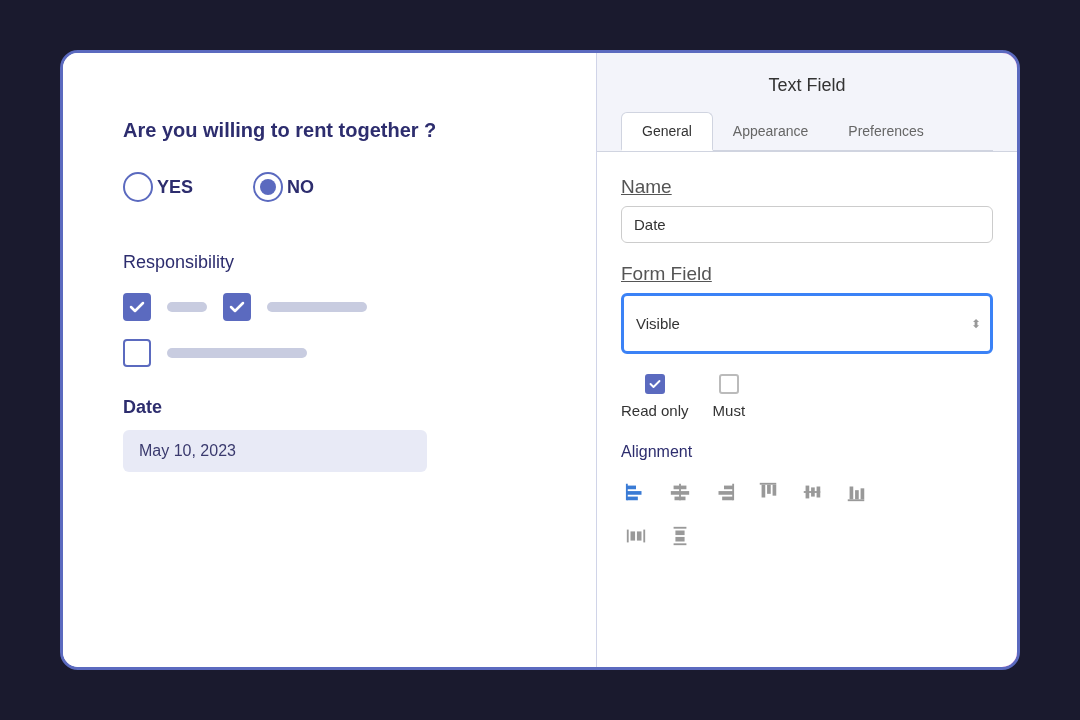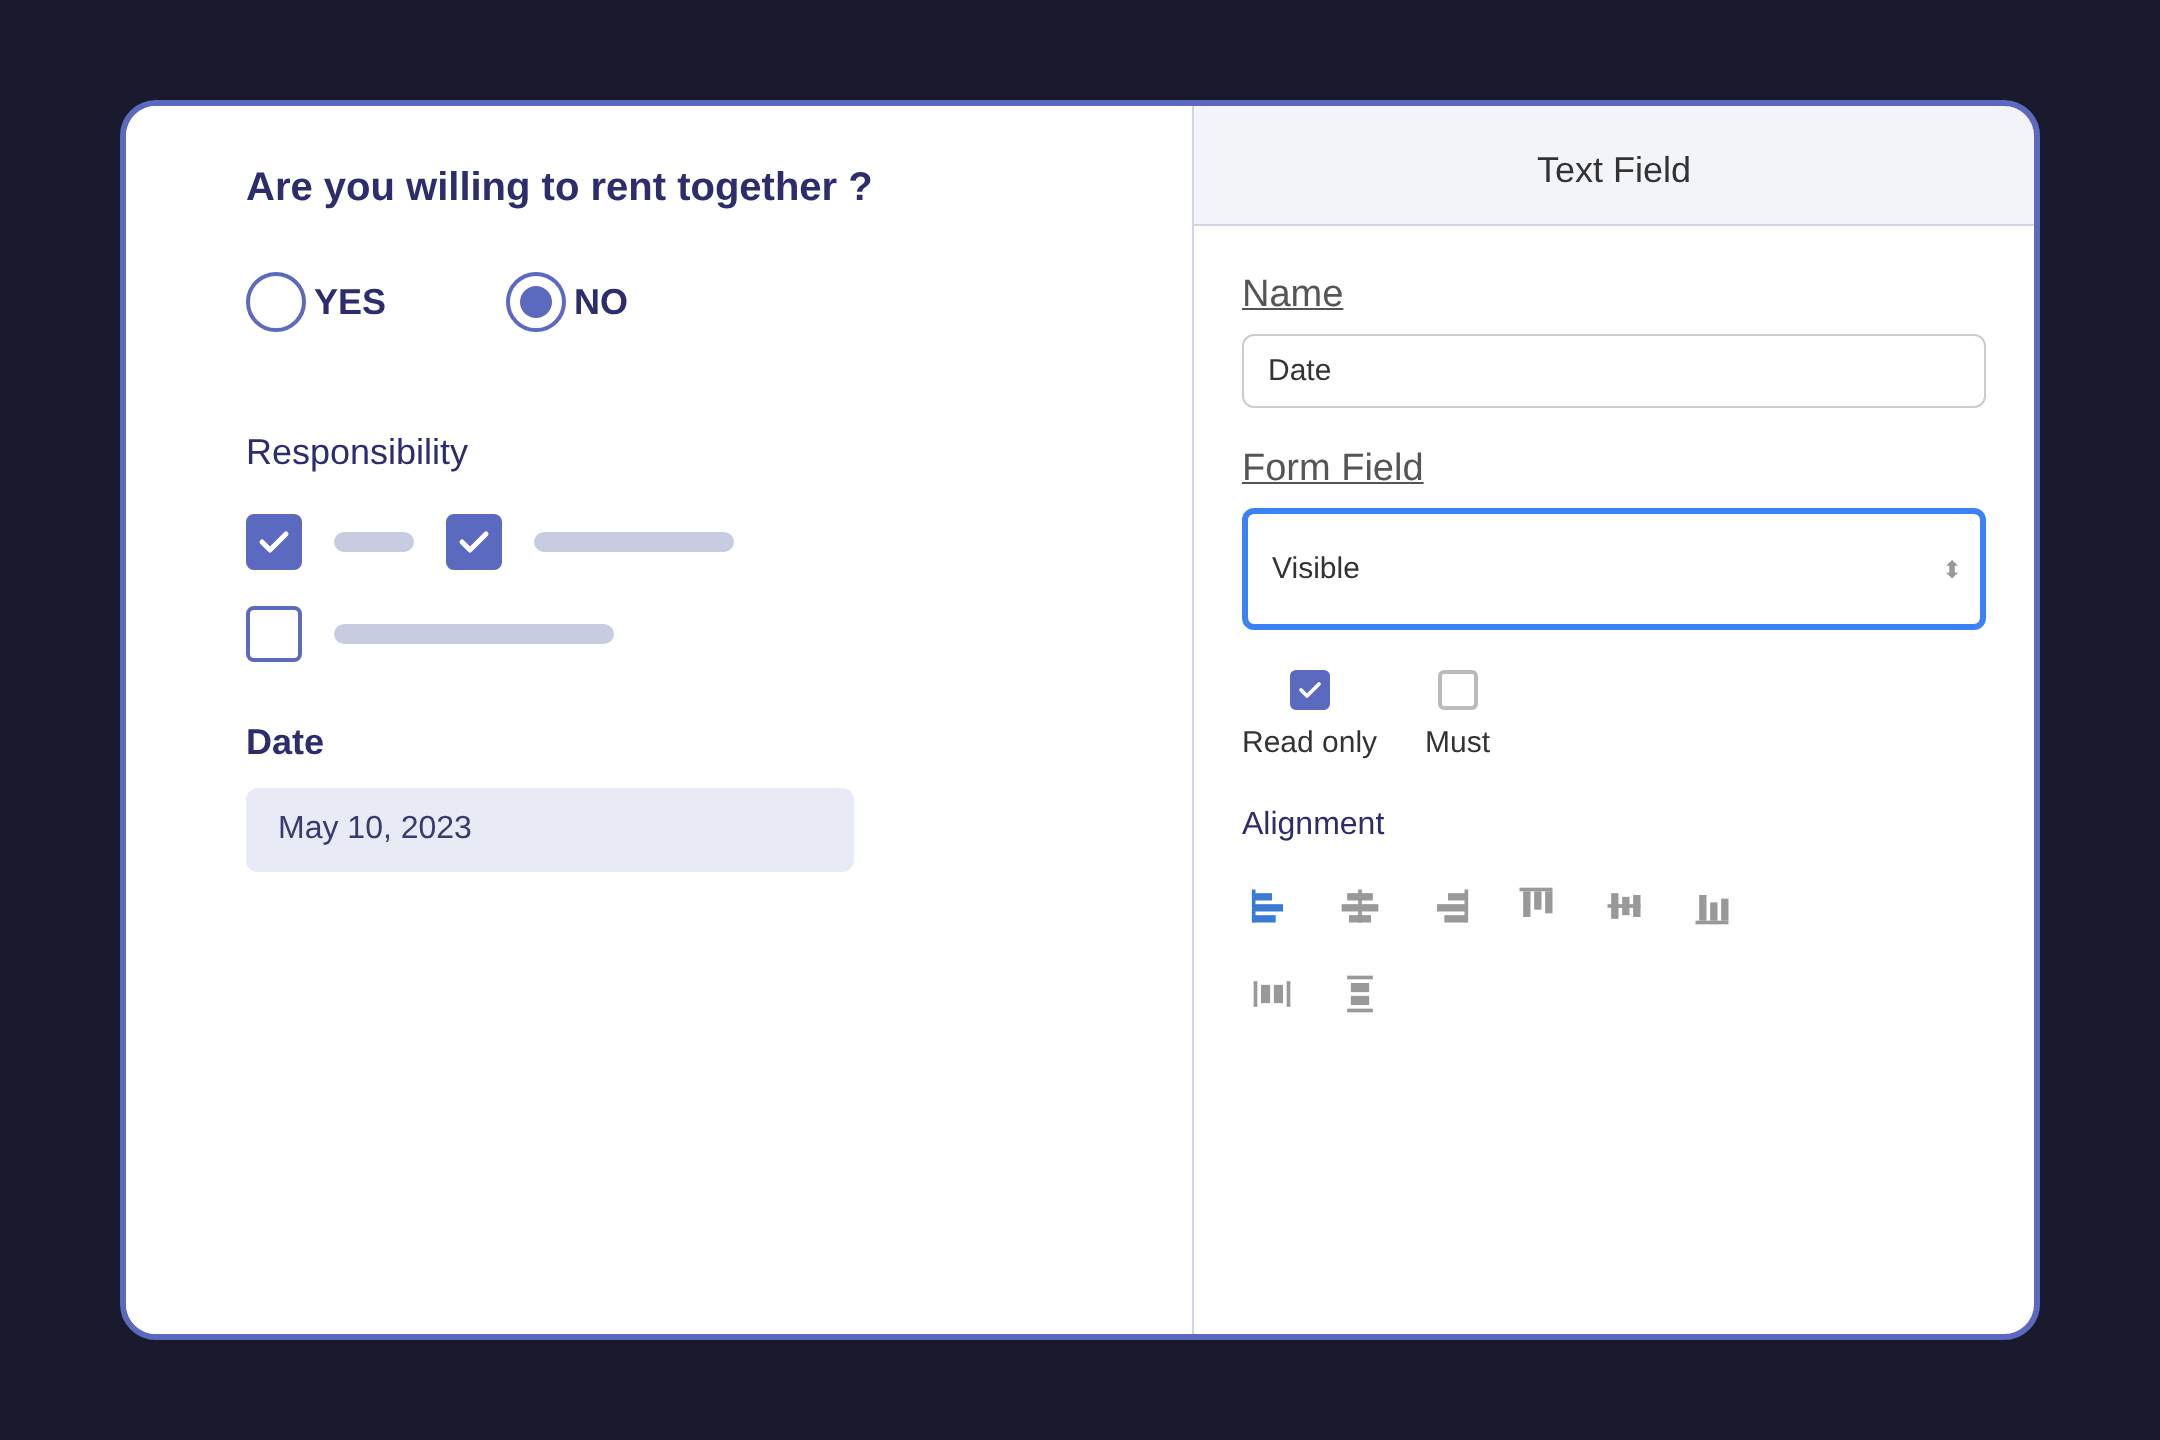--- a/index.html
+++ b/index.html
@@ -18,21 +18,21 @@
       height: 620px;
       border-radius: 18px;
       overflow: hidden;
       border: 3px solid #5b6abf;
       background: white;
     }
     
     .left-panel {
       flex: 1;
       background: #ffffff;
-      padding: 30px 50px 40px 60px;
+      padding: 66px 50px 40px 60px;
       border-right: 1.5px solid #d0d4e8;
     }
     .question {
       font-size: 20px;
       font-weight: 700;
       color: #2d2d6e;
       margin-bottom: 30px;
     }
     .radio-group {
       display: flex;
@@ -326,20 +326,25 @@
 
     <div class="date-section">
       <div class="date-title">Date</div>
       <input class="date-input" type="text" value="May 10, 2023" style="">
     </div>
   </div>
 
   <div class="right-panel">
     <div class="right-header">
       <div class="panel-title">Text Field</div>
+      <div class="tabs">
+        <button class="tab active">General</button>
+        <button class="tab">Appearance</button>
+        <button class="tab">Preferences</button>
+      </div>
     </div>
 
     <div class="panel-content">
 
       <div class="field-group">
         <div class="field-label">Name</div>
         <input class="text-input" type="text" value="Date" style="">
       </div>
 
       <div class="field-group">

